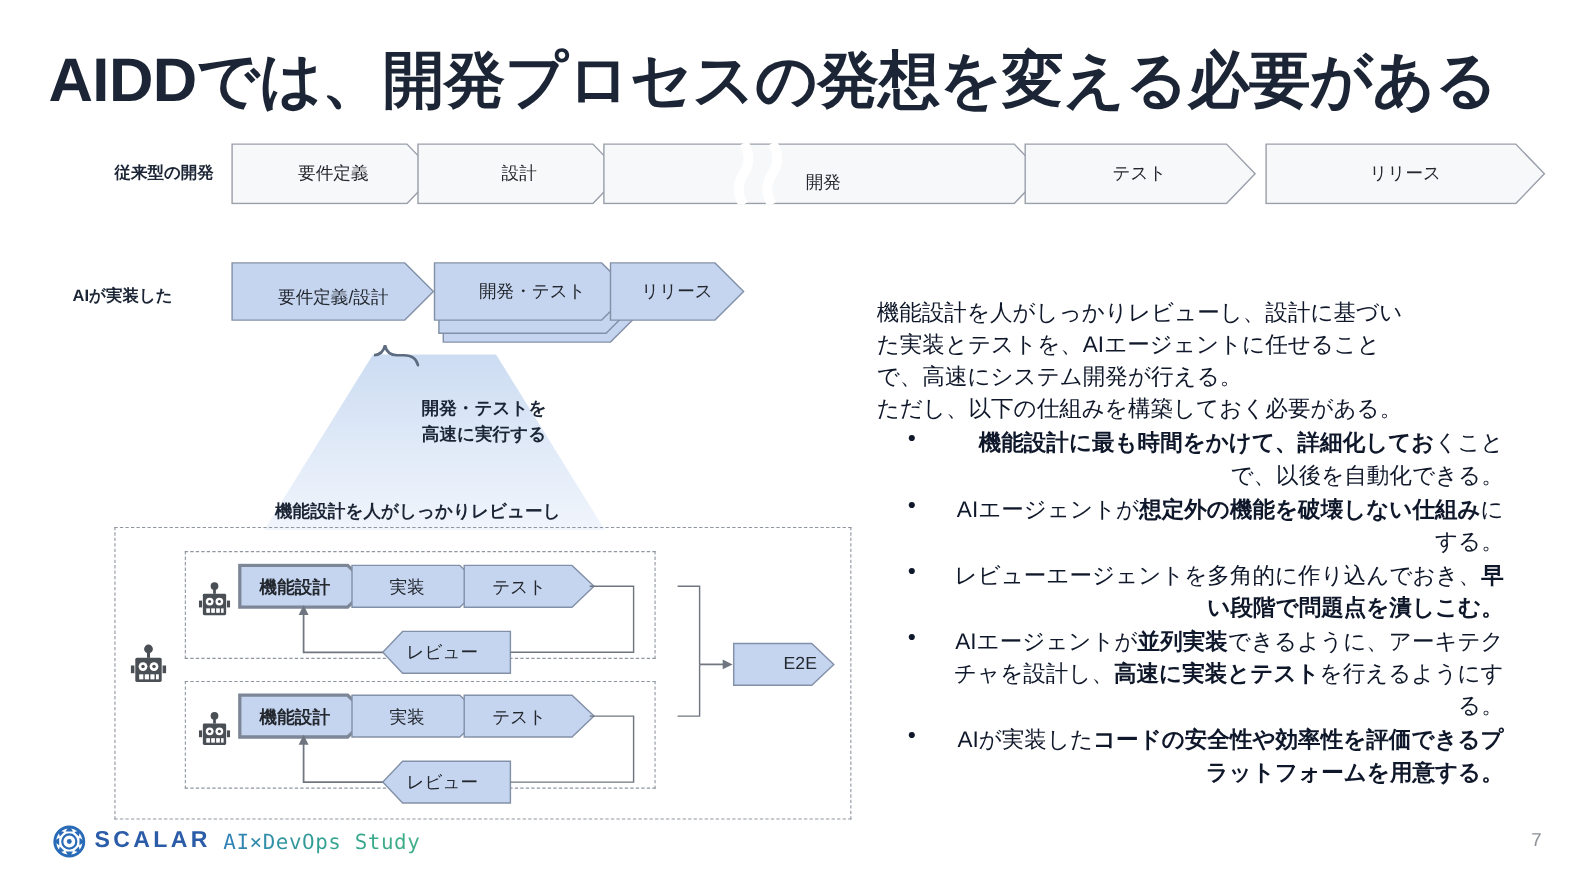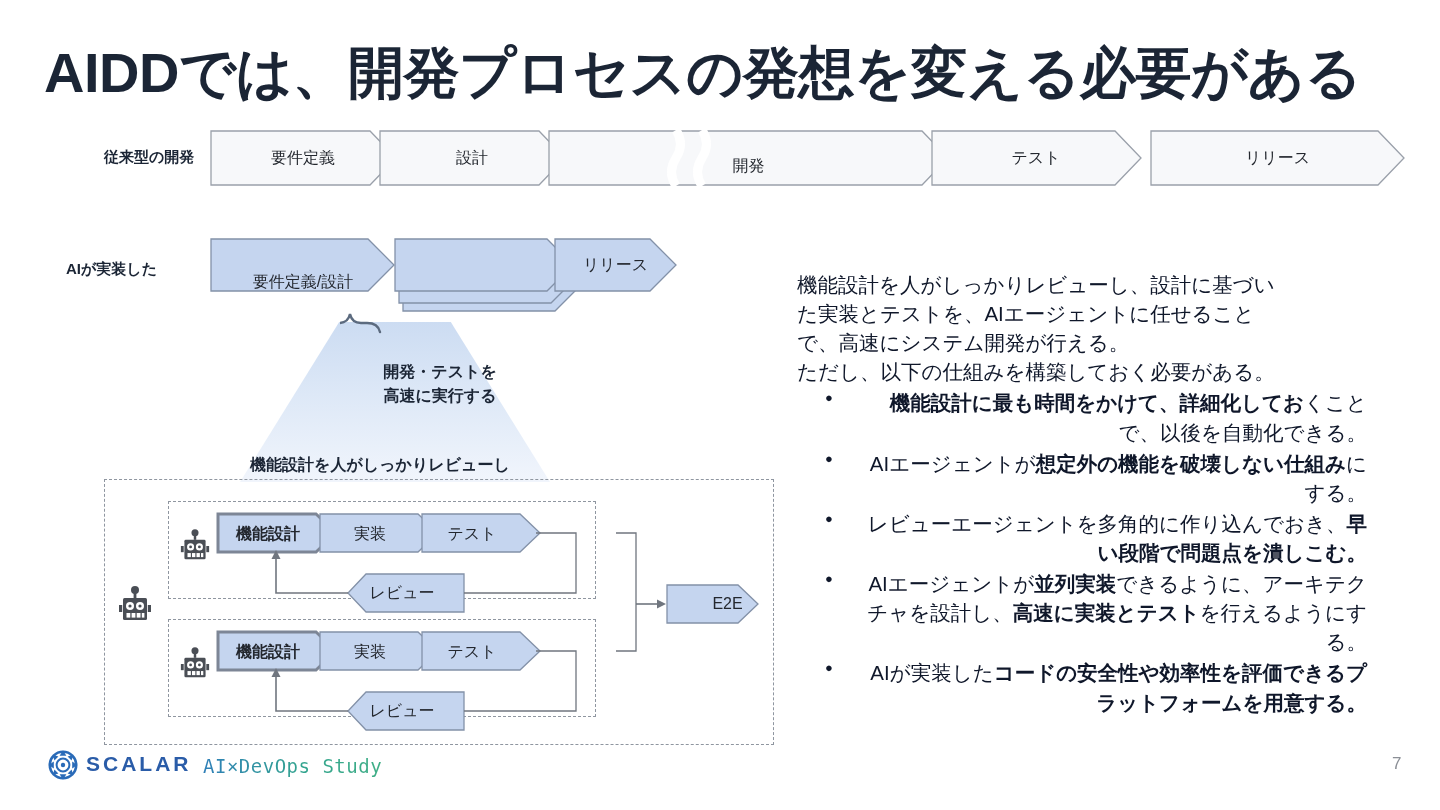--- a/index.html
+++ b/index.html
@@ -130,21 +130,22 @@
     <polygon points="193,21 345,21 371,47 345,73 193,73" fill="#c5d5ef" stroke="#8391a8" stroke-width="1.3"></polygon>
     <polygon points="189,13 341,13 367,39 341,65 189,65" fill="#c5d5ef" stroke="#8391a8" stroke-width="1.3"></polygon>
 
     <polygon points="1,1 158,1 184,27 158,53 1,53" fill="#c5d5ef" stroke="#8391a8" stroke-width="1.3"></polygon>
 
     <polygon points="185,1 337,1 363,27 337,53 185,53" fill="#c5d5ef" stroke="#8391a8" stroke-width="1.3"></polygon>
 
     <polygon points="345,1 440,1 466,27 440,53 345,53" fill="#c5d5ef" stroke="#8391a8" stroke-width="1.3"></polygon>
   </svg>
 
-  <div class="chevtext" style="left:211px;top:239px;width:184px;height:63px;margin-top:12px;">要件定義/設計</div>
+  <div class="chevtext" style="left:211px;top:239px;width:184px;height:63px;">要件定義/設計</div>
+  <div class="chevtext" style="left:395px;top:239px;width:178px;height:52px;">開発・テスト</div>
   <div class="chevtext" style="left:555px;top:239px;width:121px;height:52px;">リリース</div>
 
   <div id="funnel"></div>
 
   <svg style="position:absolute;left:340px;top:300px;" width="200" height="60">
     <path d="M12,4 q-9,2 -9,13 v6 q0,9 -9,11 q9,2 9,11 v6 q0,11 9,13" transform="translate(0,0) rotate(90 12 32)" fill="none" stroke="#5c6b7f" stroke-width="2.4" stroke-linecap="round"></path>
   </svg>
 
   <div id="funnel-caption">
     <div>開発・テストを</div>

